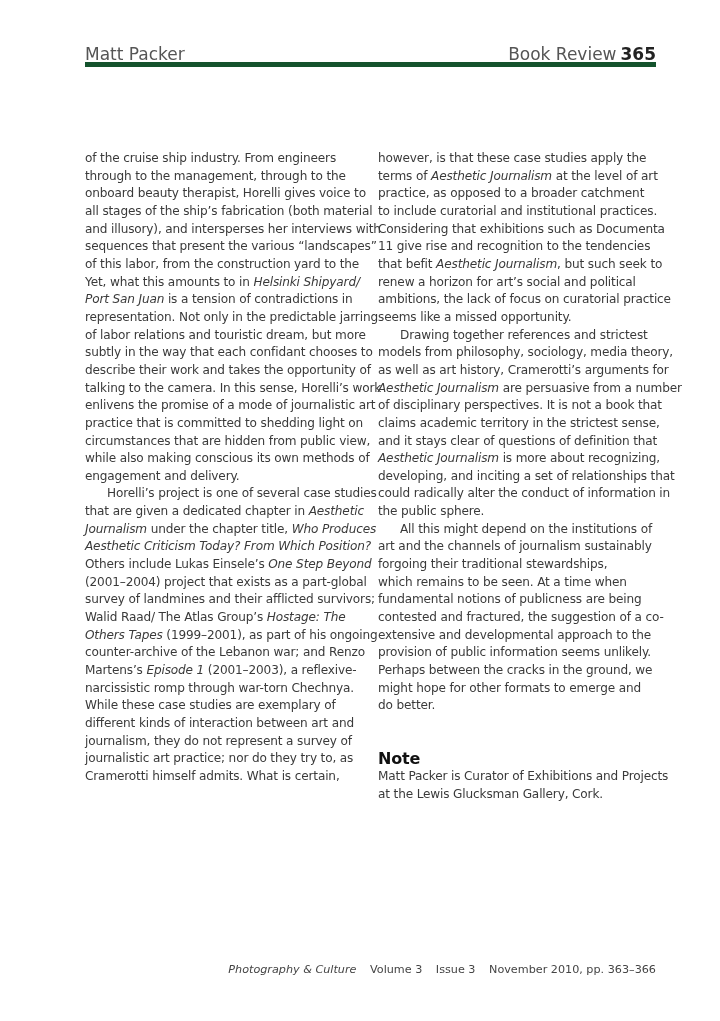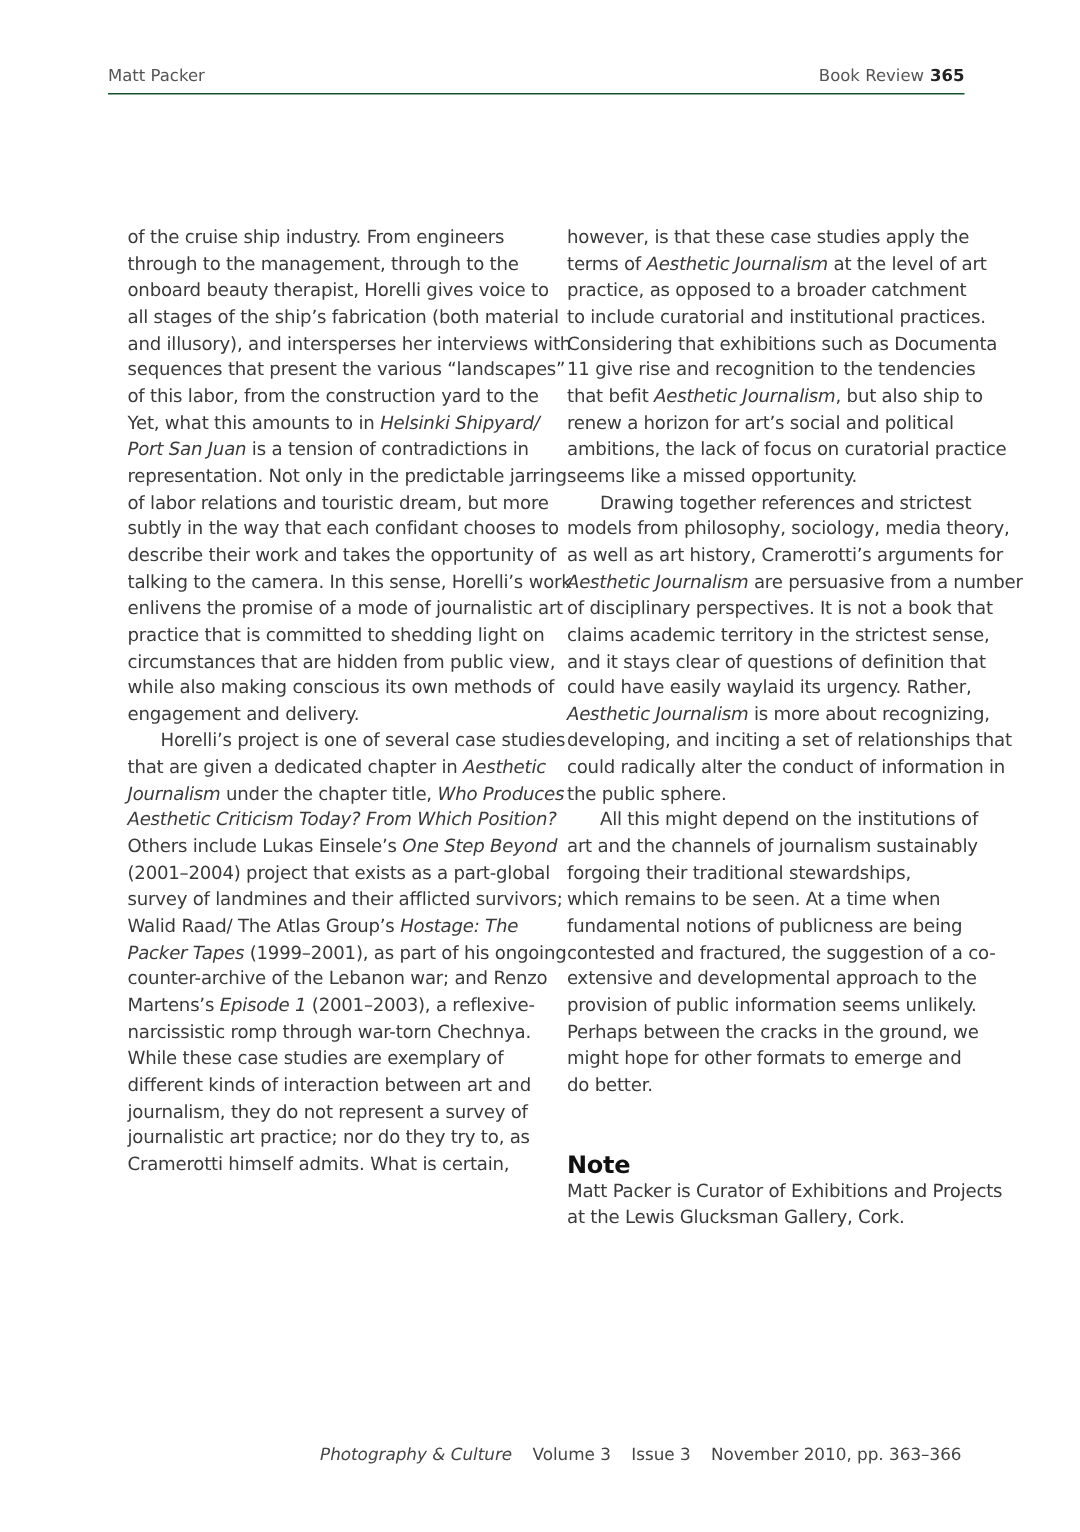--- a/index.html
+++ b/index.html
@@ -2,23 +2,23 @@
 <html><head>
 <meta charset="utf-8">
 <style>
   html, body { margin: 0; padding: 0; background: #ffffff; }
   body {
     width: 720px; height: 1021px; position: relative; overflow: hidden;
     font-family: "DejaVu Sans", "Liberation Sans", sans-serif;
     color: #3a3a3a;
   }
   .running-head {
-    position: absolute; left: 72px; top: 40px; width: 571px; height: 22px;
-    border-bottom: 1px solid #14532d;
-    font-size: 11px; color: #555;
+    position: absolute; left: 85px; top: 40px; width: 571px; height: 22px;
+    border-bottom: 5px solid #14532d;
+    font-size: 17px; color: #555;
   }
   .running-head .left { position: absolute; left: 0; top: 4px; }
   .running-head .right { position: absolute; right: 0; top: 4px; text-align: right; }
   .running-head .pageno { font-weight: bold; color: #222; margin-left: 4px; }
 
   .col {
     position: absolute; top: 150px;
     font-size: 12.1px; line-height: 17.65px; letter-spacing: -0.15px;
     color: #3a3a3a;
   }
@@ -28,21 +28,21 @@
   .ind { padding-left: 22px; }
   em { font-style: italic; }
 
   .note-head {
     display: block; margin-top: 35px;
     font-family: "DejaVu Sans", sans-serif; font-weight: bold;
     font-size: 16px; line-height: 18px; color: #111;
   }
 
   .footer {
-    position: absolute; top: 963px; right: 79px;
+    position: absolute; top: 963px; right: 64px;
     font-size: 11.2px; color: #444; white-space: nowrap;
   }
   .footer span { margin-left: 10px; }
   .footer .journal { font-style: italic; margin-left: 0; }
 </style>
 </head>
 <body>
 
 <div class="running-head">
   <span class="left">Matt Packer</span>
@@ -70,51 +70,50 @@
     <span class="ln"><span>while also making conscious its own methods of</span></span>
     <span class="ln"><span>engagement and delivery.</span></span>
     <span class="ln ind"><span>Horelli’s project is one of several case studies</span></span>
     <span class="ln"><span>that are given a dedicated chapter in </span><em>Aesthetic</em></span>
     <span class="ln"><em>Journalism</em><span> under the chapter title, </span><em>Who Produces</em></span>
     <span class="ln"><em>Aesthetic Criticism Today? From Which Position?</em></span>
     <span class="ln"><span>Others include Lukas Einsele’s </span><em>One Step Beyond</em></span>
     <span class="ln"><span>(2001–2004) project that exists as a part-global</span></span>
     <span class="ln"><span>survey of landmines and their afflicted survivors;</span></span>
     <span class="ln"><span>Walid Raad/ The Atlas Group’s </span><em>Hostage: The</em></span>
-    <span class="ln"><em>Packer Tapes</em><span> (1999–2001), as part of his ongoing</span></span>
+    <span class="ln"><em>Others Tapes</em><span> (1999–2001), as part of his ongoing</span></span>
     <span class="ln"><span>counter-archive of the Lebanon war; and Renzo</span></span>
     <span class="ln"><span>Martens’s </span><em>Episode 1</em><span>  (2001–2003), a reflexive-</span></span>
     <span class="ln"><span>narcissistic romp through war-torn Chechnya.</span></span>
     <span class="ln"><span>While these case studies are exemplary of</span></span>
     <span class="ln"><span>different kinds of interaction between art and</span></span>
     <span class="ln"><span>journalism, they do not represent a survey of</span></span>
     <span class="ln"><span>journalistic art practice; nor do they try to, as</span></span>
     <span class="ln"><span>Cramerotti himself admits. What is certain,</span></span>
   </div>
 
 <div class="col col-right">
   <div id="col-right">
       <span class="ln"><span>however, is that these case studies apply the</span></span>
       <span class="ln"><span>terms of </span><em>Aesthetic Journalism</em><span> at the level of art</span></span>
       <span class="ln"><span>practice, as opposed to a broader catchment</span></span>
       <span class="ln"><span>to include curatorial and institutional practices.</span></span>
       <span class="ln"><span>Considering that exhibitions such as Documenta</span></span>
       <span class="ln"><span>11 give rise and recognition to the tendencies</span></span>
-      <span class="ln"><span>that befit </span><em>Aesthetic Journalism</em><span>, but also ship to</span></span>
+      <span class="ln"><span>that befit </span><em>Aesthetic Journalism</em><span>, but such seek to</span></span>
       <span class="ln"><span>renew a horizon for art’s social and political</span></span>
       <span class="ln"><span>ambitions, the lack of focus on curatorial practice</span></span>
       <span class="ln"><span>seems like a missed opportunity.</span></span>
       <span class="ln ind"><span>Drawing together references and strictest</span></span>
       <span class="ln"><span>models from philosophy, sociology, media theory,</span></span>
       <span class="ln"><span>as well as art history, Cramerotti’s arguments for</span></span>
       <span class="ln"><em>Aesthetic Journalism</em><span> are persuasive from a number</span></span>
       <span class="ln"><span>of disciplinary perspectives. It is not a book that</span></span>
       <span class="ln"><span>claims academic territory in the strictest sense,</span></span>
       <span class="ln"><span>and it stays clear of questions of definition that</span></span>
-      <span class="ln"><span>could have easily waylaid its urgency. Rather,</span></span>
       <span class="ln"><em>Aesthetic Journalism</em><span> is more about recognizing,</span></span>
       <span class="ln"><span>developing, and inciting a set of relationships that</span></span>
       <span class="ln"><span>could radically alter the conduct of information in</span></span>
       <span class="ln"><span>the public sphere.</span></span>
       <span class="ln ind"><span>All this might depend on the institutions of</span></span>
       <span class="ln"><span>art and the channels of journalism sustainably</span></span>
       <span class="ln"><span>forgoing their traditional stewardships,</span></span>
       <span class="ln"><span>which remains to be seen.  At a time when</span></span>
       <span class="ln"><span>fundamental notions of publicness are being</span></span>
       <span class="ln"><span>contested and fractured, the suggestion of a co-</span></span>

